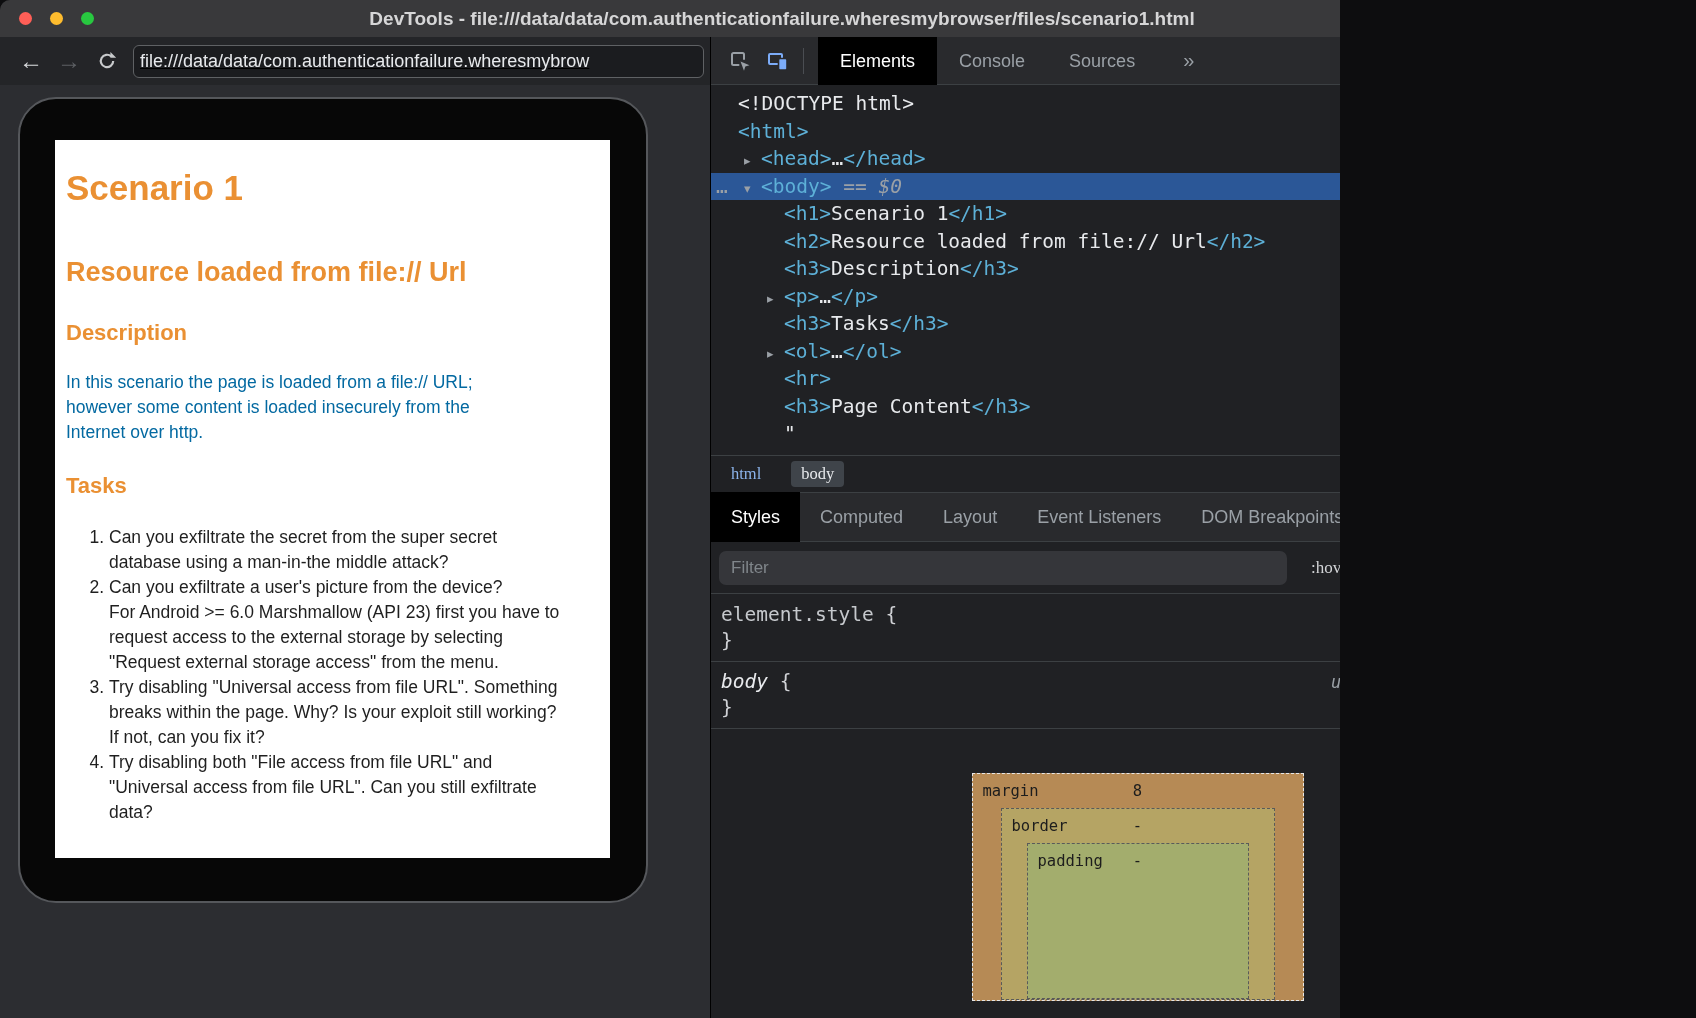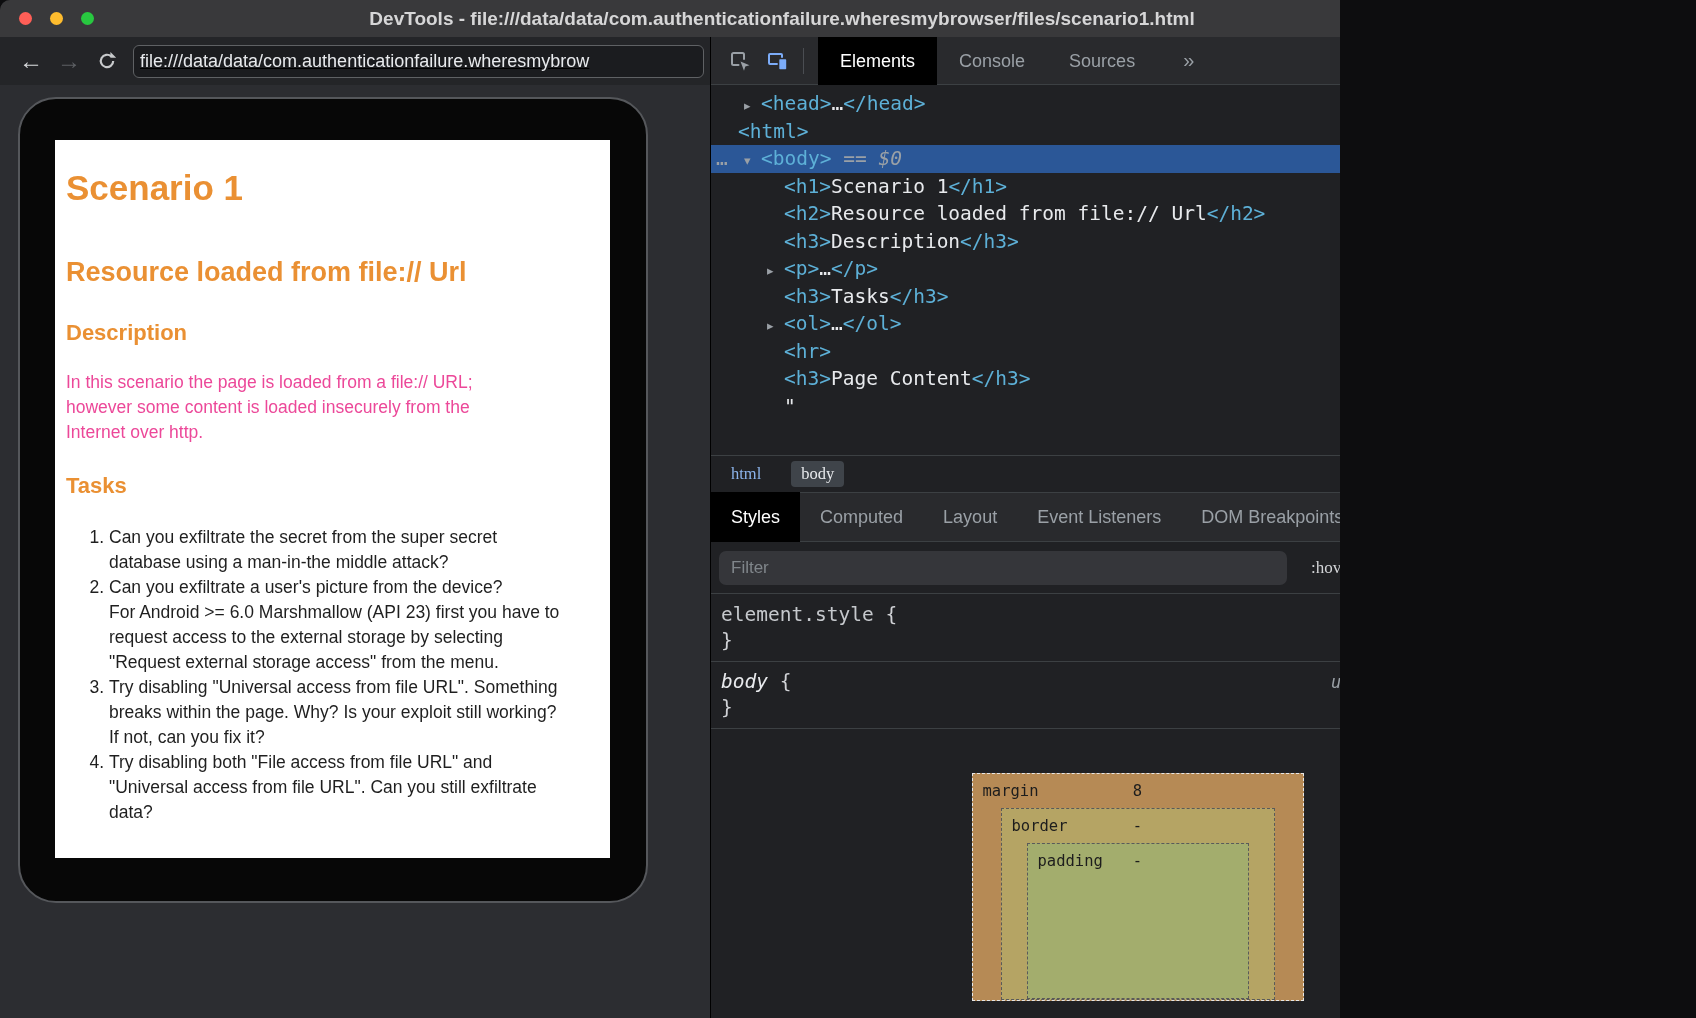--- a/index.html
+++ b/index.html
@@ -30,21 +30,21 @@
   .url-text{color:#e8eaed;font-size:18px;white-space:nowrap;}
 
   .device-area{position:relative;flex:1;background:#2c2d31;}
   .device-frame{position:absolute;left:18px;top:12px;width:630px;height:806px;border-radius:38px;background:#070707;border:2px solid #55575b;}
   .device-screen{position:absolute;left:35px;top:41px;width:555px;height:718px;background:#ffffff;overflow:hidden;}
   .device-screen h1{margin:28px 0 0;padding:0 0 0 11px;font-size:35px;line-height:40px;font-weight:bold;}
   .device-screen h2{margin:48px 0 0;padding:0 0 0 11px;font-size:27px;line-height:32px;font-weight:bold;}
   .device-screen h3{padding:0 0 0 11px;font-size:22px;line-height:26px;font-weight:bold;}
   .desc-h{margin:32px 0 0;}
   .tasks-h{margin:28px 0 0;}
-  .device-screen p{margin:24px 0 0;padding:0 0 0 11px;max-width:469px;font-size:17.5px;line-height:25px;color:#ec4899;}
+  .device-screen p{margin:24px 0 0;padding:0 0 0 11px;max-width:469px;font-size:17.5px;line-height:25px;color:#0369a1;}
   .device-screen ol{margin:26px 0 0;padding:0 44px 0 54px;font-size:17.5px;line-height:25px;color:#1f1f1f;}
   .device-screen li{white-space:pre-line;}
 
   
   .devtools-pane{flex:1;background:#202124;border-left:1px solid #000;display:flex;flex-direction:column;}
   .dt-toolbar{height:48px;flex:0 0 auto;background:#292a2d;border-bottom:1px solid #3c4043;display:flex;align-items:center;}
   .dt-icon{display:flex;align-items:center;justify-content:center;}
   .icon-inspect{margin-left:18px;}
   .icon-device{margin-left:16px;}
   .vsep{width:1px;height:26px;background:#4a4d52;margin:0 0 0 14px;}
@@ -208,22 +208,23 @@
             <span class="dt-icon kebab">
                 <i></i>
                 <i></i>
                 <i></i>
               </span>
           </div>
         </div>
 
         <div class="tree">
           <div class="tree-sb"></div>
+        <div class="tree-row" style="padding-left: 10px;"><span class="tr-arrow"></span><span class="seg-plain">&lt;!DOCTYPE html&gt;</span></div>
+            <div class="tree-row" style="padding-left: 10px;"><span class="tr-arrow"></span><span class="seg-tag">&lt;html&gt;</span></div>
             <div class="tree-row" style="padding-left: 33px;"><span class="tr-arrow">▸</span><span class="seg-tag">&lt;head&gt;</span><span class="seg-plain">…</span><span class="seg-tag">&lt;/head&gt;</span></div>
-            <div class="tree-row" style="padding-left: 10px;"><span class="tr-arrow"></span><span class="seg-tag">&lt;html&gt;</span></div>
             <div class="tree-row selected" style="padding-left: 33px;"><span class="gutter">…</span><span class="tr-arrow">▾</span><span class="seg-tag">&lt;body&gt;</span><span class="seg-gray"> == </span><span class="seg-dollar">$0</span></div>
             <div class="tree-row" style="padding-left: 56px;"><span class="tr-arrow"></span><span class="seg-tag">&lt;h1&gt;</span><span class="seg-plain">Scenario 1</span><span class="seg-tag">&lt;/h1&gt;</span></div>
             <div class="tree-row" style="padding-left: 56px;"><span class="tr-arrow"></span><span class="seg-tag">&lt;h2&gt;</span><span class="seg-plain">Resource loaded from file:// Url</span><span class="seg-tag">&lt;/h2&gt;</span></div>
             <div class="tree-row" style="padding-left: 56px;"><span class="tr-arrow"></span><span class="seg-tag">&lt;h3&gt;</span><span class="seg-plain">Description</span><span class="seg-tag">&lt;/h3&gt;</span></div>
             <div class="tree-row" style="padding-left: 56px;"><span class="tr-arrow">▸</span><span class="seg-tag">&lt;p&gt;</span><span class="seg-plain">…</span><span class="seg-tag">&lt;/p&gt;</span></div>
             <div class="tree-row" style="padding-left: 56px;"><span class="tr-arrow"></span><span class="seg-tag">&lt;h3&gt;</span><span class="seg-plain">Tasks</span><span class="seg-tag">&lt;/h3&gt;</span></div>
             <div class="tree-row" style="padding-left: 56px;"><span class="tr-arrow">▸</span><span class="seg-tag">&lt;ol&gt;</span><span class="seg-plain">…</span><span class="seg-tag">&lt;/ol&gt;</span></div>
             <div class="tree-row" style="padding-left: 56px;"><span class="tr-arrow"></span><span class="seg-tag">&lt;hr&gt;</span></div>
             <div class="tree-row" style="padding-left: 56px;"><span class="tr-arrow"></span><span class="seg-tag">&lt;h3&gt;</span><span class="seg-plain">Page Content</span><span class="seg-tag">&lt;/h3&gt;</span></div>
             <div class="tree-row" style="padding-left: 56px;"><span class="tr-arrow"></span><span class="seg-plain">"</span></div>

